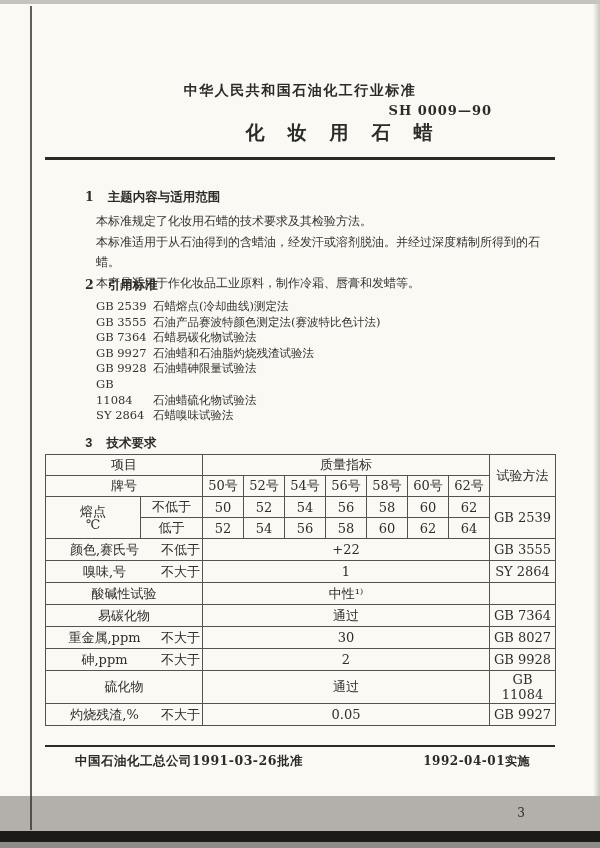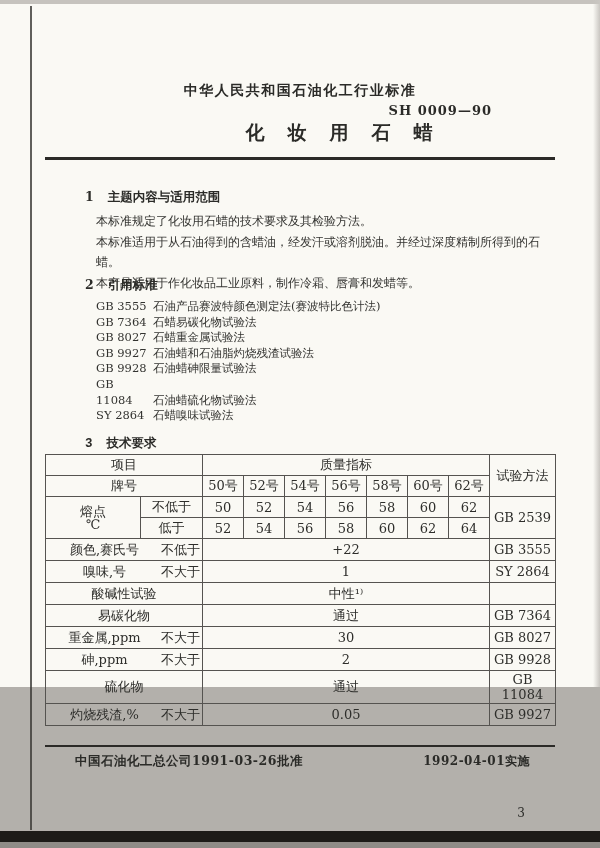--- a/index.html
+++ b/index.html
@@ -3,21 +3,21 @@
 <meta charset="utf-8">
 <style>
   * { margin:0; padding:0; box-sizing:border-box; }
   html,body { width:600px; height:848px; }
   body {
     position:relative; overflow:hidden;
     background:#b3b0ab;
     font-family:"DejaVu Serif","Liberation Serif",serif;
     color:#2b2b28;
   }
-  .page { position:absolute; left:0; top:0; width:600px; height:687px; background:#faf9f4; }
+  .page { position:absolute; left:0; top:0; width:600px; height:796px; background:#faf9f4; }
   .edge-top { position:absolute; left:0; top:0; width:100%; height:4px; background:#c6c3be; }
   .edge-right { position:absolute; right:0; top:0; width:7px; height:100%;
     background:linear-gradient(to left,#c9c6c1,rgba(201,198,193,0)); }
   .scan-line { position:absolute; left:30px; top:6px; width:2px; height:824px; background:#393835; opacity:.8; }
   .bottom-band { position:absolute; left:0; top:831px; width:100%; height:11px; background:#1d1b18; }
   .below-band { position:absolute; left:0; top:842px; width:100%; height:6px; background:#8f8c87; }
 
   .std-org { position:absolute; top:82px; left:0; width:100%; text-align:center;
     font-size:14px; font-weight:bold; letter-spacing:1.5px; }
   .doc-num { position:absolute; top:103px; right:108px; font-size:13px; font-weight:bold; letter-spacing:1px; }
@@ -73,23 +73,23 @@
     <p>本标准规定了化妆用石蜡的技术要求及其检验方法。</p>
     <p>本标准适用于从石油得到的含蜡油，经发汗或溶剂脱油。并经过深度精制所得到的石蜡。</p>
     <p>本产品适用于作化妆品工业原料，制作冷霜、唇膏和发蜡等。</p>
   </div>
 
   <div class="sec-heading" id="sec2">
     <span class="num">2</span><span>引用标准</span>
   </div>
 
   <div class="refs">
+    <div class="ref"><span class="ref-code">GB 2539</span><span>石蜡熔点(冷却曲线)测定法</span></div>
     <div class="ref"><span class="ref-code">GB 3555</span><span>石油产品赛波特颜色测定法(赛波特比色计法)</span></div>
     <div class="ref"><span class="ref-code">GB 7364</span><span>石蜡易碳化物试验法</span></div>
-    <div class="ref"><span class="ref-code">GB 8027</span><span>石蜡重金属试验法</span></div>
     <div class="ref"><span class="ref-code">GB 9927</span><span>石油蜡和石油脂灼烧残渣试验法</span></div>
     <div class="ref"><span class="ref-code">GB 9928</span><span>石油蜡砷限量试验法</span></div>
     <div class="ref"><span class="ref-code">GB 11084</span><span>石油蜡硫化物试验法</span></div>
     <div class="ref"><span class="ref-code">SY 2864</span><span>石蜡嗅味试验法</span></div>
   </div>
 
   <div class="sec-heading" id="sec3">
     <span class="num">3</span><span>技术要求</span>
   </div>
 

